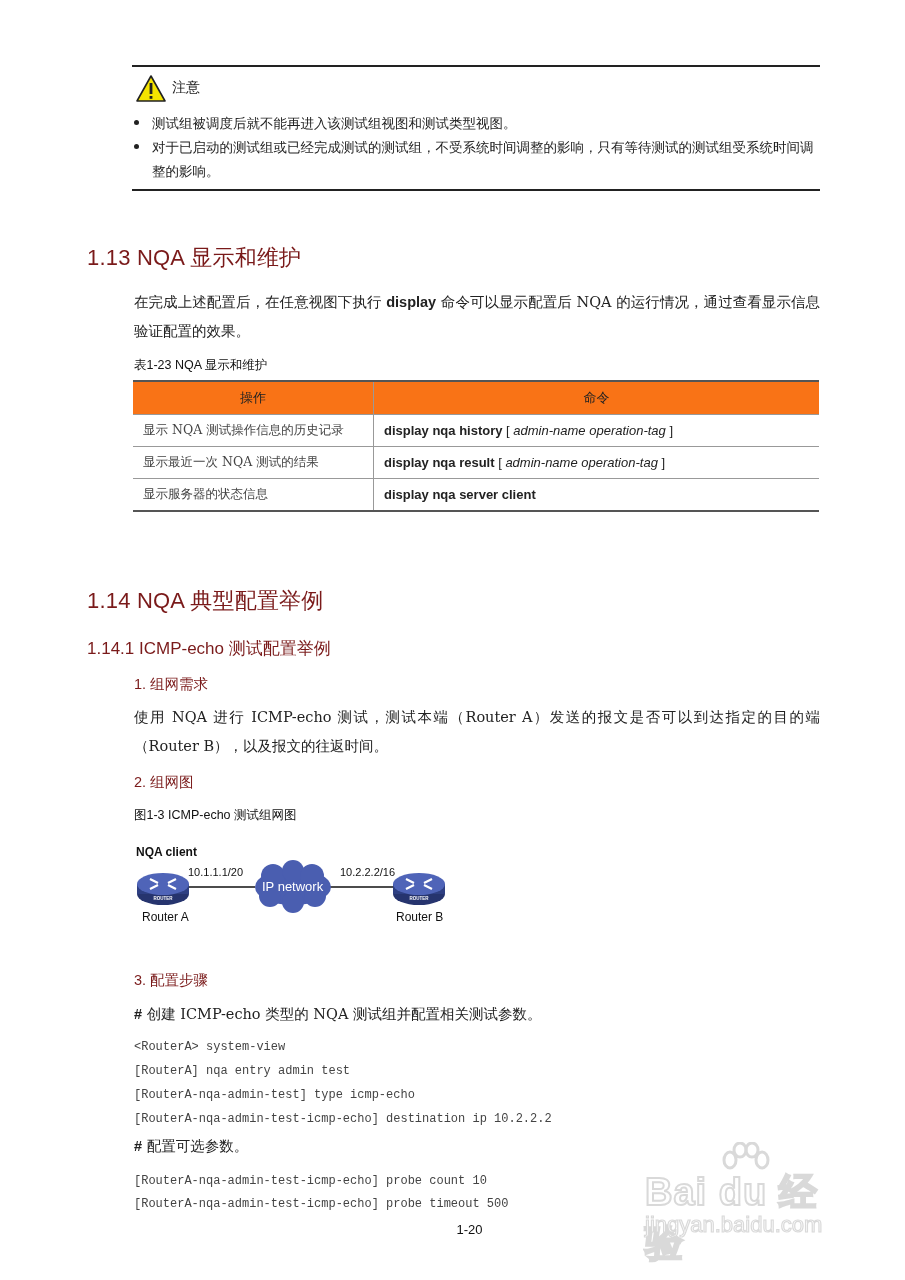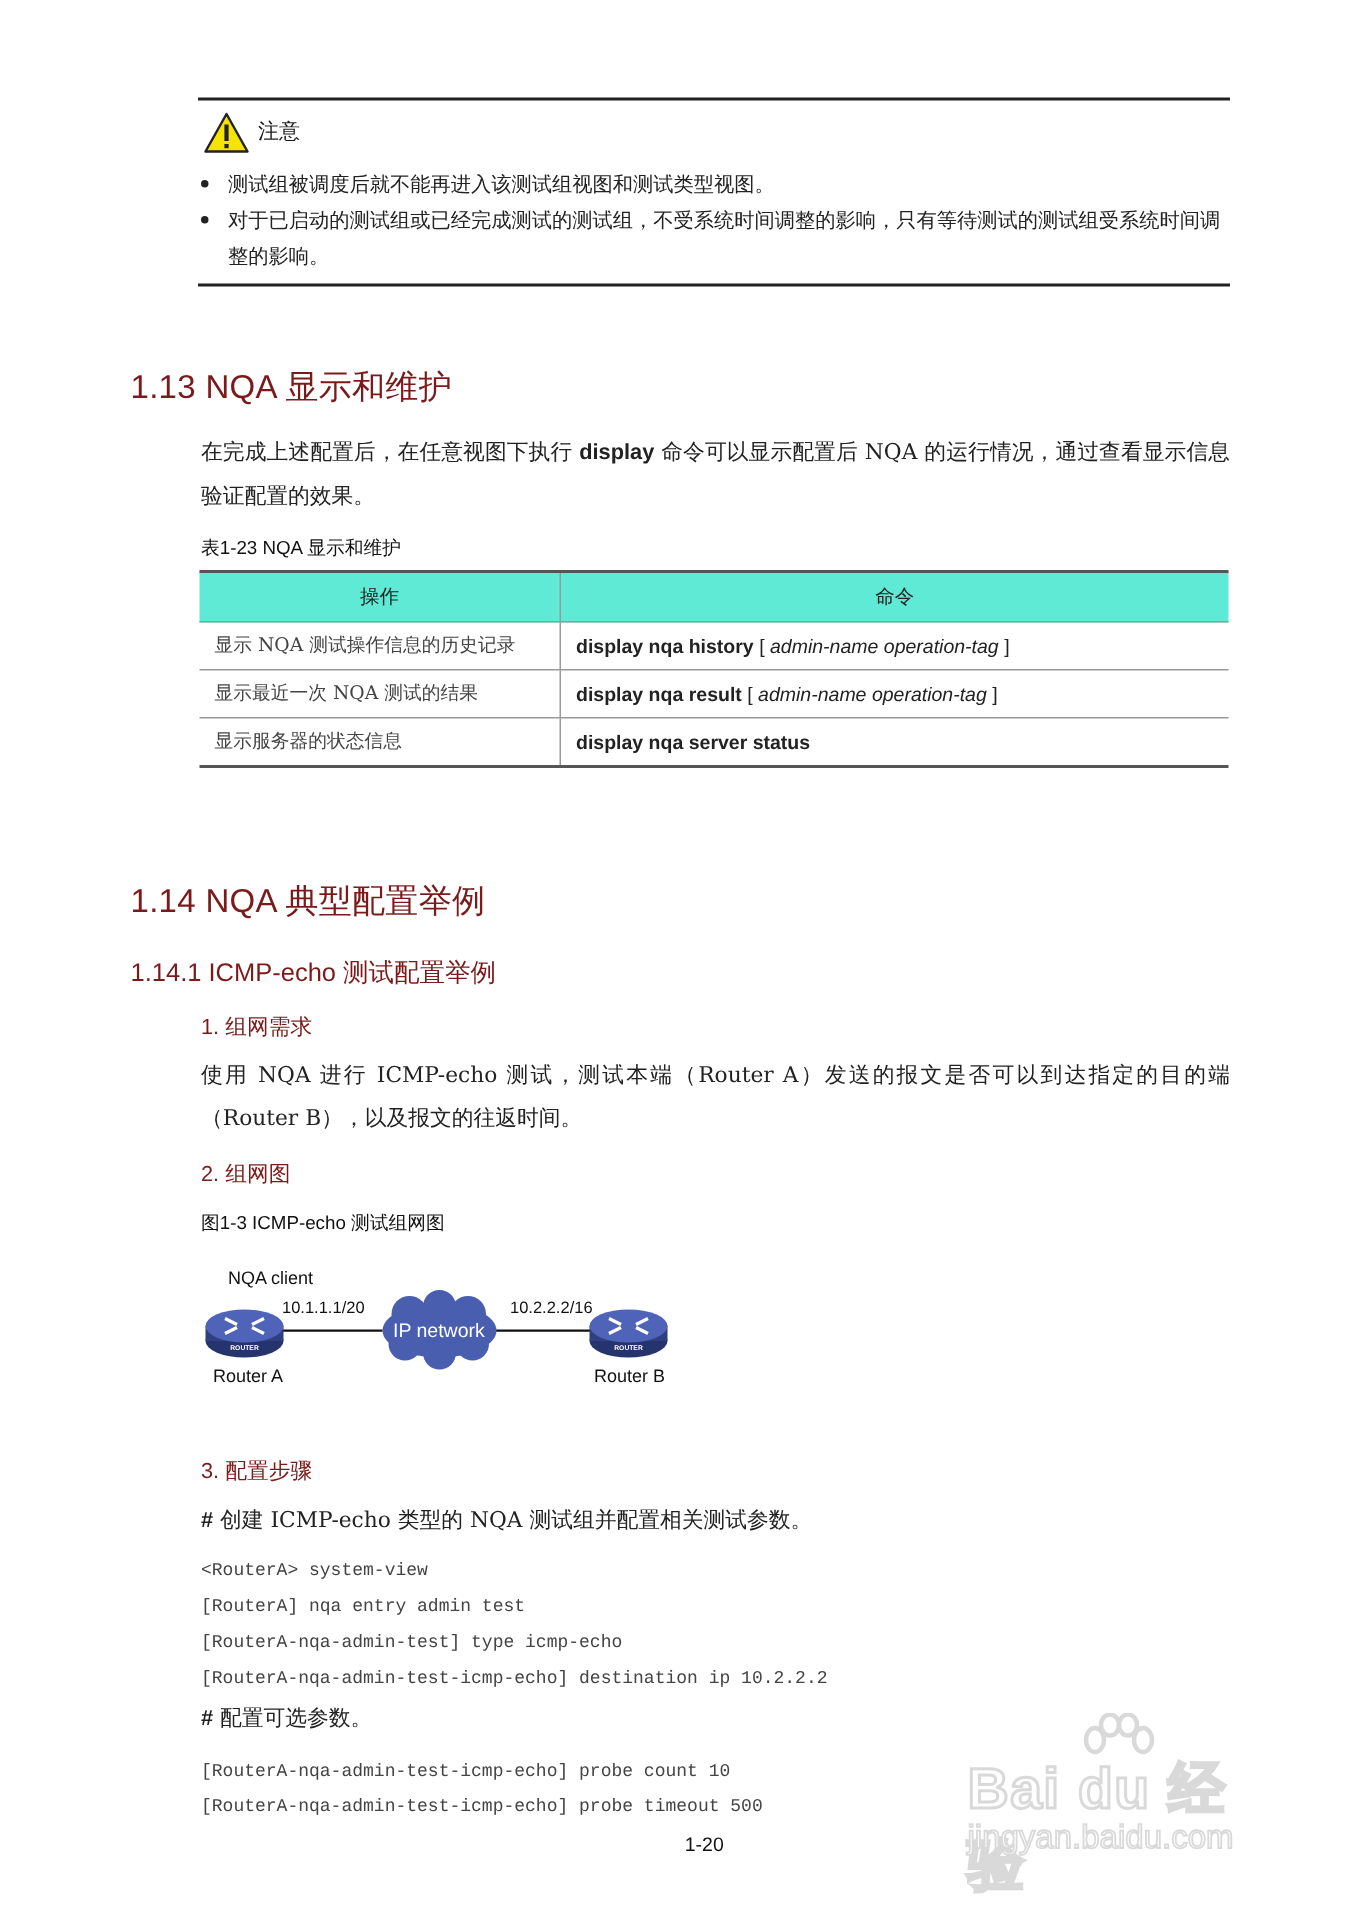--- a/index.html
+++ b/index.html
@@ -18,21 +18,21 @@
   .bullet .txt { display: block; padding-left: 18px; width: 668px; }
   .h1 { left: 87px; font-size: 22px; color: #7a1a1a; font-family: "Liberation Sans", sans-serif; letter-spacing: 0.2px; }
   .h2 { left: 87px; font-size: 17px; color: #7a1a1a; font-family: "Liberation Sans", sans-serif; }
   .h3 { left: 134px; font-size: 14.5px; color: #7a1a1a; font-family: "Liberation Sans", sans-serif; }
   .para { left: 134px; width: 686px; font-size: 14.5px; line-height: 29px; color: #222;
           font-family: "DejaVu Serif", "Liberation Serif", serif; text-align: justify; }
   .para b { font-family: "Liberation Sans", sans-serif; font-weight: bold; }
   .caption { left: 134px; font-size: 12.5px; color: #111; font-family: "Liberation Sans", sans-serif; }
   table.cmd { position: absolute; left: 133px; top: 380px; width: 686px; border-collapse: collapse;
               font-size: 13px; font-family: "Liberation Sans", sans-serif; }
-  table.cmd th { background: #5eead4; font-weight: normal; height: 30px; border-top: 2px solid #555; border-bottom: 1px solid #999; color: #222;}
+  table.cmd th { background: #f97316; font-weight: normal; height: 30px; border-top: 2px solid #555; border-bottom: 1px solid #999; color: #222;}
   table.cmd td { height: 29px; border-bottom: 1px solid #999; padding-left: 10px; color: #222; }
   table.cmd td.op { color: #444; font-family: "DejaVu Serif", "Liberation Serif", serif; font-size: 12.5px; }
   table.cmd tr:last-child td { border-bottom: 2px solid #555; }
   table.cmd th.c1, table.cmd td.c1 { width: 229px; border-right: 1px solid #999; }
   table.cmd td b { font-weight: bold; }
   table.cmd td i { font-style: italic; }
   .code { left: 134px; font-family: "Liberation Mono", "DejaVu Sans Mono", monospace; font-size: 12px; color: #444; }
   .diag-label { font-family: "Liberation Sans", sans-serif; font-size: 12px; color: #111; }
   .pageno { left: 0; width: 905px; text-align: center; top: 1222px; font-size: 13px; font-family: "Liberation Sans", sans-serif; color: #111; margin-left: 17px; }
   .watermark { left: 645px; top: 1142px; width: 210px; height: 100px; opacity: 0.55; }
@@ -78,34 +78,34 @@
     <tr>
       <td class="c1 op">显示 NQA 测试操作信息的历史记录</td>
       <td><b>display nqa history</b> [ <i>admin-name operation-tag</i> ]</td>
     </tr>
     <tr>
       <td class="c1 op">显示最近一次 NQA 测试的结果</td>
       <td><b>display nqa result</b> [ <i>admin-name operation-tag</i> ]</td>
     </tr>
     <tr>
       <td class="c1 op">显示服务器的状态信息</td>
-      <td><b>display nqa server status</b></td>
+      <td><b>display nqa server client</b></td>
     </tr>
   </tbody>
 </table>
 
 <div class="abs h1" style="top:586px;">1.14  NQA 典型配置举例</div>
 <div class="abs h2" style="top:637px;">1.14.1  ICMP-echo 测试配置举例</div>
 <div class="abs h3" style="top:675px;">1. 组网需求</div>
 <div class="abs para" style="top:703px;">使用 NQA 进行 ICMP-echo 测试，测试本端（Router A）发送的报文是否可以到达指定的目的端（Router B），以及报文的往返时间。</div>
 <div class="abs h3" style="top:773px;">2. 组网图</div>
 <div class="abs caption" style="top:807px;">图1-3  ICMP-echo 测试组网图</div>
 
 <div class="abs" style="left:130px; top:842px; width:330px; height:90px;">
-  <div class="abs diag-label" style="left:22px; top:3px; font-weight:normal;">NQA client</div>
+  <div class="abs diag-label" style="left:6px; top:3px; font-weight:bold;">NQA client</div>
   <div class="abs diag-label" style="left:58px; top:24px; font-size:11px;">10.1.1.1/20</div>
   <div class="abs diag-label" style="left:210px; top:24px; font-size:11px;">10.2.2.2/16</div>
   <svg class="abs" style="left:0; top:0;" width="330" height="90" viewBox="0 0 330 90">
     <line x1="58" y1="45" x2="125" y2="45" stroke="#111" stroke-width="1.5"></line>
     <line x1="200" y1="45" x2="265" y2="45" stroke="#111" stroke-width="1.5"></line>
   </svg>
 
   <span class="abs" style="left:6px; top:28px;">
     <svg width="54" height="36" viewBox="0 0 54 36">
       <ellipse cx="27" cy="24" rx="26" ry="11" fill="#26346e"></ellipse>

